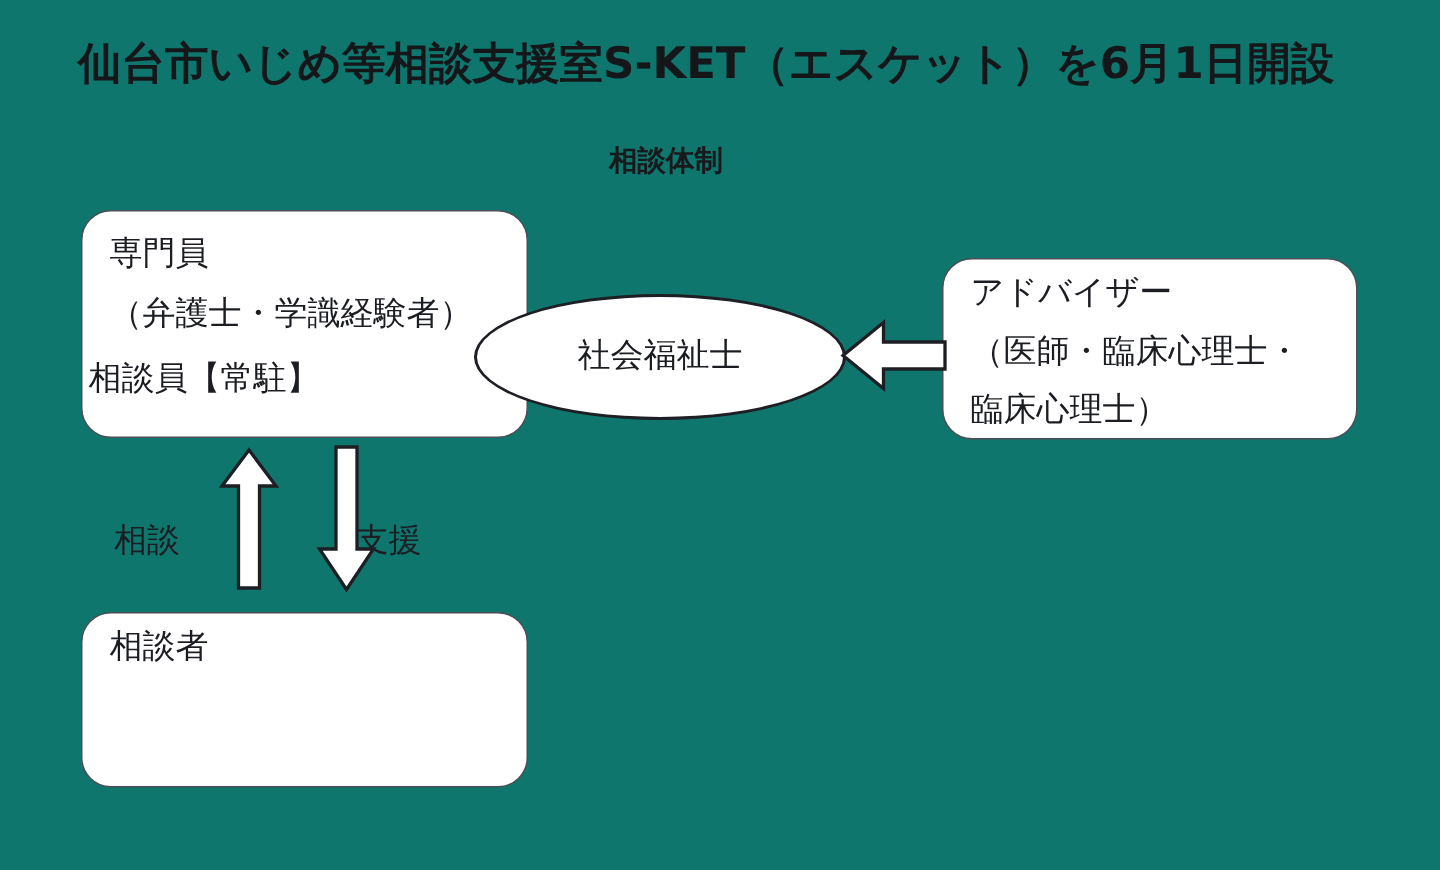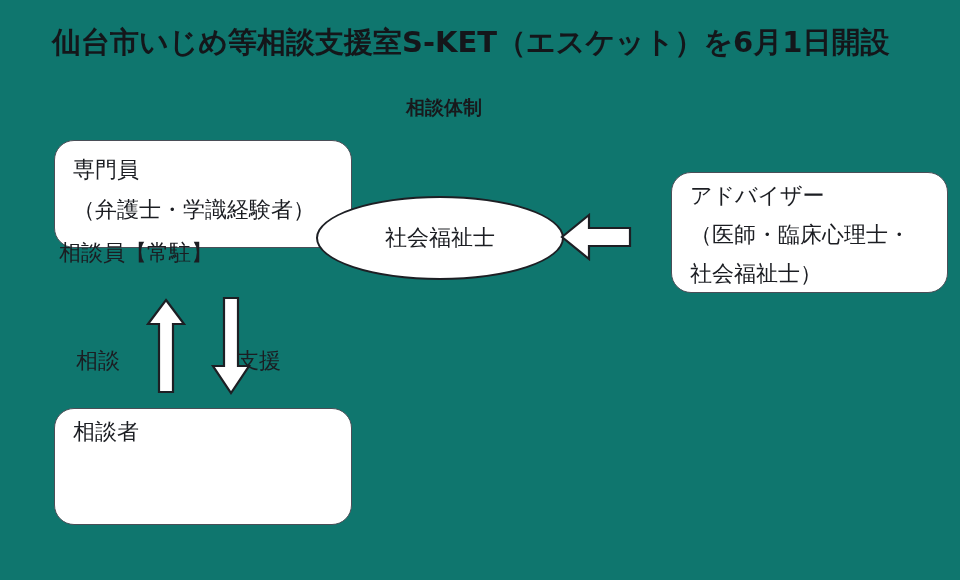--- a/index.html
+++ b/index.html
@@ -54,23 +54,23 @@
   }
   .node-box .line {
     position: absolute;
     white-space: nowrap;
     color: #1b1d22;
     font-family: "DejaVu Serif", "Liberation Serif", serif;
     font-size: 22px;
     line-height: 26px;
   }
 
-  #box-staff  { left: 54px;  top: 140px; width: 298px; height: 108px; }
+  #box-staff  { left: 54px;  top: 140px; width: 298px; height: 152px; }
   #box-client { left: 54px;  top: 408px; width: 298px; height: 117px;  }
-  #box-advisor{ left: 628px; top: 172px; width: 277px; height: 121px; margin-left: 43px; }
+  #box-advisor{ left: 628px; top: 172px; width: 277px; height: 121px; }
 
   #box-staff .l1   { left: 18px; top: 16px; }
   #box-staff .l2   { left: 18px; top: 56px; }
   #box-staff .l3   { left: 4px; top: 99px; }
 
   #box-client .l1  { left: 18px; top: 10px; }
   #box-client .l2  { left: 18px; top: 50px; }
 
   #box-advisor .l1 { left: 18px; top: 10px; }
   #box-advisor .l2 { left: 18px; top: 49px; }
@@ -130,21 +130,21 @@
 
   <div id="box-staff" class="node-box">
     <span class="line l1">専門員</span>
     <span class="line l2">（弁護士・学識経験者）</span>
     <span class="line l3">相談員【常駐】</span>
   </div>
 
   <div id="box-advisor" class="node-box">
     <span class="line l1">アドバイザー</span>
     <span class="line l2">（医師・臨床心理士・</span>
-    <span class="line l3">社会福祉士）</span>
+    <span class="line l3">臨床心理士）</span>
   </div>
 
   <div id="box-client" class="node-box">
     <span class="line l1">相談者</span>
   </div>
 
   <div id="ellipse-meeting">
     <span class="ell-label">社会福祉士</span>
   </div>
 

